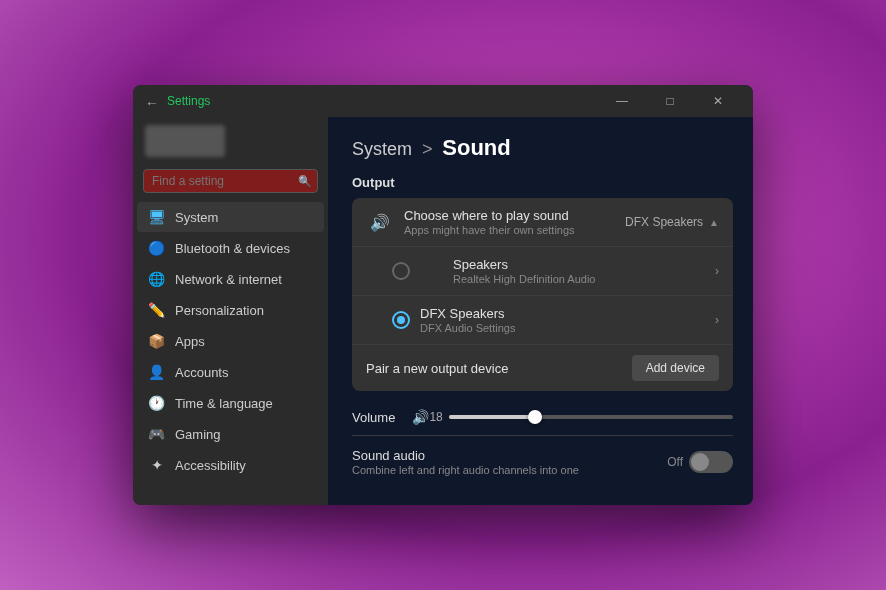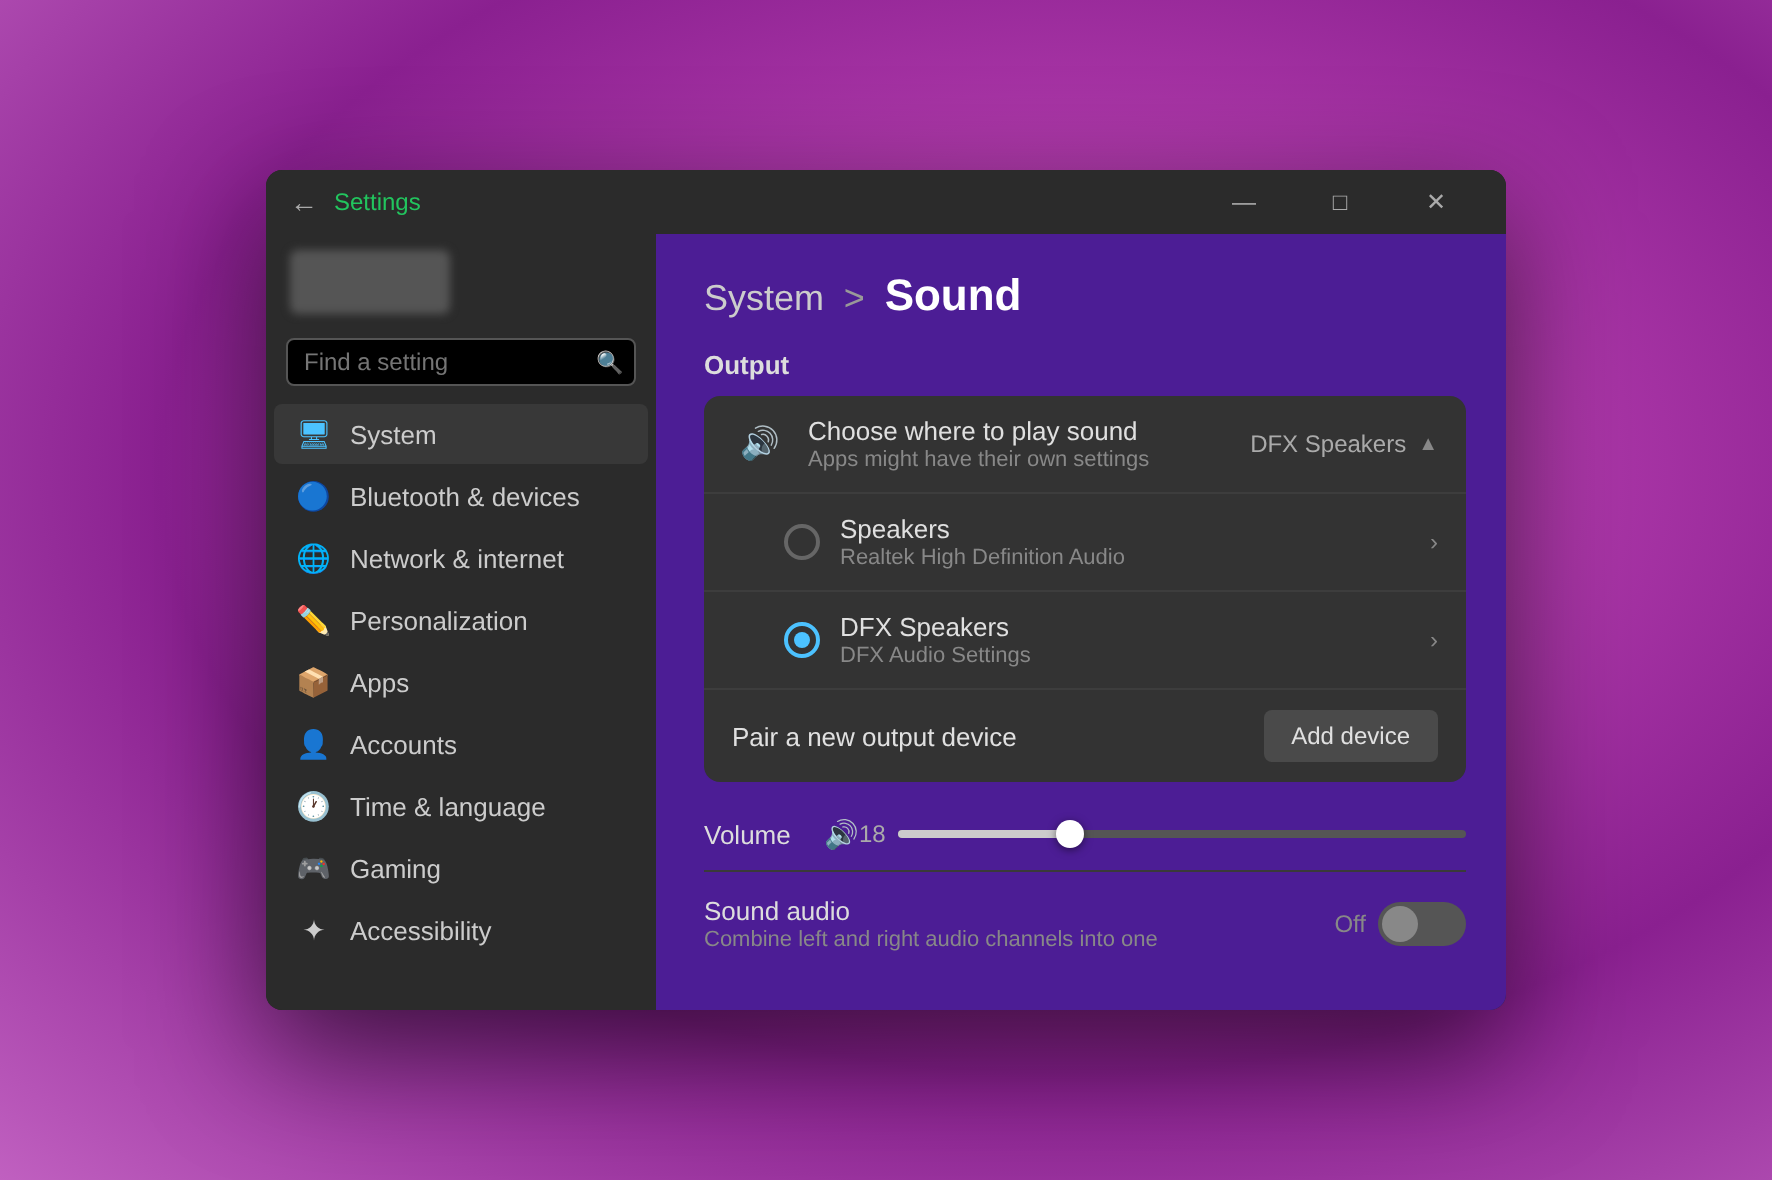--- a/index.html
+++ b/index.html
@@ -93,21 +93,21 @@
     }
 
     .search-box {
       margin: 4px 10px 8px 10px;
       position: relative;
       display: flex;
       align-items: center;
     }
     .search-input {
       width: 100%;
-      background: #000000;
+      background: #7f1d1d;
       border: 1px solid #555;
       border-radius: 4px;
       padding: 4px 28px 4px 8px;
       color: #aaa;
       font-size: 12px;
       outline: none;
     }
     .search-icon-wrap {
       position: absolute;
       right: 6px;
@@ -142,21 +142,21 @@
       align-items: center;
       justify-content: center;
       font-size: 14px;
       flex-shrink: 0;
     }
     .nav-item.active .nav-icon { color: #4cc2ff; }
 
     
     .right-panel {
       flex: 1;
-      background: #4c1d95;
+      background: #0f172a;
       overflow-y: auto;
       padding: 18px 20px 4px 24px;
     }
     .right-panel::-webkit-scrollbar { width: 6px; }
     .right-panel::-webkit-scrollbar-thumb { background: #555; border-radius: 3px; }
 
     .page-breadcrumb {
       font-size: 14px;
       color: #999;
       margin-bottom: 2px;
@@ -448,21 +448,21 @@
           <div class="card-row-content">
             <div class="card-row-title">Choose where to play sound</div>
             <div class="card-row-sub">Apps might have their own settings</div>
           </div>
           <div class="card-row-right">
             <span class="dropdown-label">DFX Speakers</span>
             <span class="caret-up">▲</span>
           </div>
         </div>
 
-        <div class="card-row" style="padding-left: 40px;">
+        <div class="card-row" style="padding-left: 40px; gap: 33px;">
           <div class="radio-outer">
           </div>
           <div class="card-row-content">
             <div class="card-row-title">Speakers</div>
             <div class="card-row-sub">Realtek High Definition Audio</div>
           </div>
           <div class="card-row-right">
             <span class="chevron">›</span>
           </div>
         </div>

